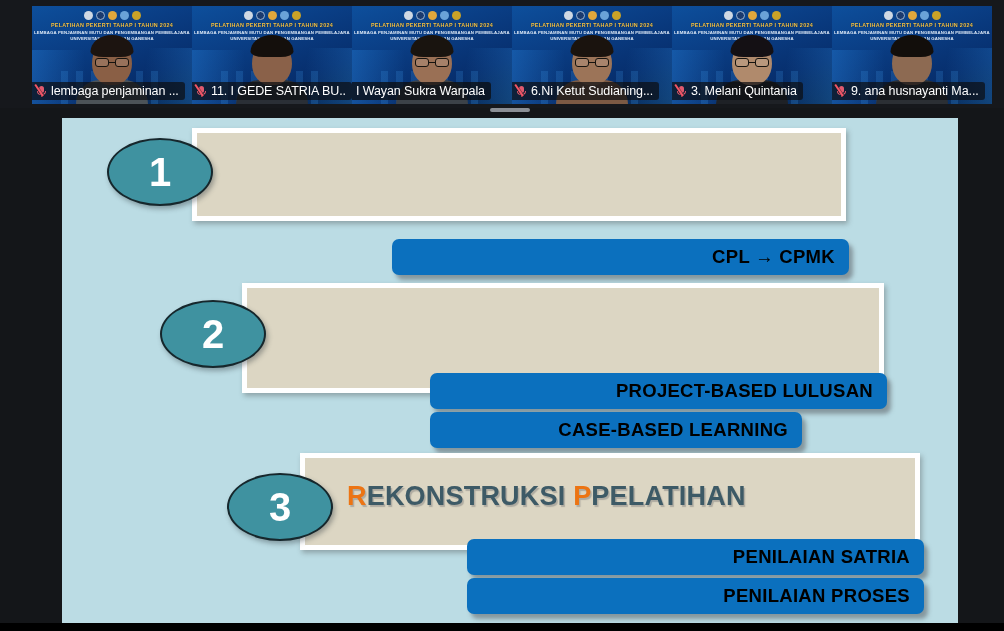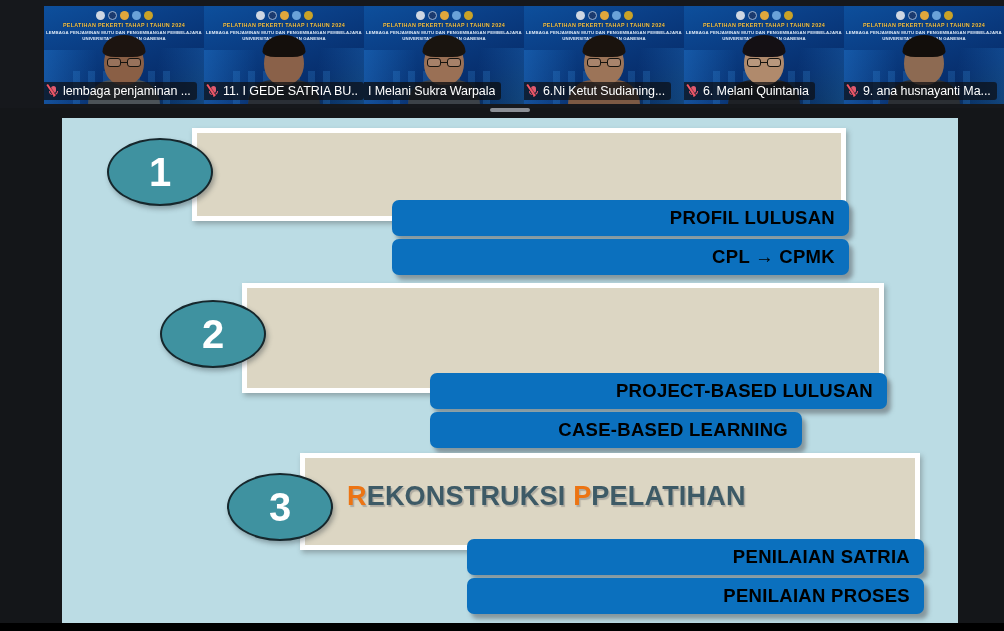--- a/index.html
+++ b/index.html
@@ -19,21 +19,21 @@
   }
   .thumb {
     position: relative;
     width: 160px; height: 98px;
     margin-top: 6px;
     margin-right: 0px;
     flex: 0 0 auto;
     overflow: hidden;
     background: #0a2a52;
   }
-  .thumb.pad-left { margin-left: 44px; }
+  .thumb.pad-left { margin-left: 32px; }
   .thumb-inner {
     position: absolute; inset: 0;
     background:
       linear-gradient(160deg, #0d4f9c 0%, #0a3e85 35%, #072f6e 70%, #06264f 100%);
     overflow: hidden;
   }
   
   .vb-deco1 {
     position: absolute; left: -10%; bottom: -5%; width: 60%; height: 60%;
     background: linear-gradient(75deg, rgba(40,130,220,.55) 0%, rgba(30,100,190,0) 70%);
@@ -308,21 +308,21 @@
               <div class="hair" style="background: rgb(25, 20, 15);"></div>
               <div class="glasses">
                 <div class="lens l"></div>
                 <div class="bridge"></div>
                 <div class="lens r"></div>
               </div>
             </div>
           </div>
         </div>
         <div class="thumb-name">
-          <span class="thumb-label">I Melani Sukra Warpala</span>
+          <span class="thumb-label">I Wayan Sukra Warpala</span>
         </div>
       </div>
       <div class="thumb">
         <div class="thumb-inner">
           <div class="vb-deco1"></div>
           <div class="vb-deco2"></div>
           <div class="vb-deco3"></div>
           <div class="vb-logos">
             <div class="vb-logo vb-l1"></div>
             <div class="vb-logo vb-l2"></div>
@@ -382,21 +382,21 @@
             </div>
           </div>
         </div>
         <div class="thumb-name">
           <div class="mic-muted">
             <div class="mic-body"></div>
             <div class="mic-arc"></div>
             <div class="mic-stem"></div>
             <div class="mic-slash"></div>
           </div>
-          <span class="thumb-label">6. Melani Quintania</span>
+          <span class="thumb-label">3. Melani Quintania</span>
         </div>
       </div>
       <div class="thumb">
         <div class="thumb-inner">
           <div class="vb-deco1"></div>
           <div class="vb-deco2"></div>
           <div class="vb-deco3"></div>
           <div class="vb-logos">
             <div class="vb-logo vb-l1"></div>
             <div class="vb-logo vb-l2"></div>
@@ -425,23 +425,20 @@
         </div>
       </div>
     </div>
 
   <div id="drag-handle"></div>
 
   <div id="slide">
 
     <div class="panel" style="left:130px; top:10px; width:654px; height:93px;"></div>
     <div class="badge" style="left:45px; top:20px; width:106px; height:68px; font-size:40px;">1</div>
-    <div class="bar" style="left:330px; top:82px; width:457px; height:36px;">
-      <span class="bar-label">PROFIL LULUSAN</span>
-    </div>
     <div class="bar" style="left:330px; top:121px; width:457px; height:36px;">
       <span class="bar-label">CPL → CPMK</span>
     </div>
 
     <div class="panel" style="left:180px; top:165px; width:642px; height:110px;"></div>
     <div class="badge" style="left:98px; top:182px; width:106px; height:68px; font-size:40px;">2</div>
     <div class="bar" style="left:368px; top:255px; width:457px; height:36px;">
       <span class="bar-label">PROJECT-BASED LULUSAN</span>
     </div>
     <div class="bar" style="left:368px; top:294px; width:372px; height:36px;">

